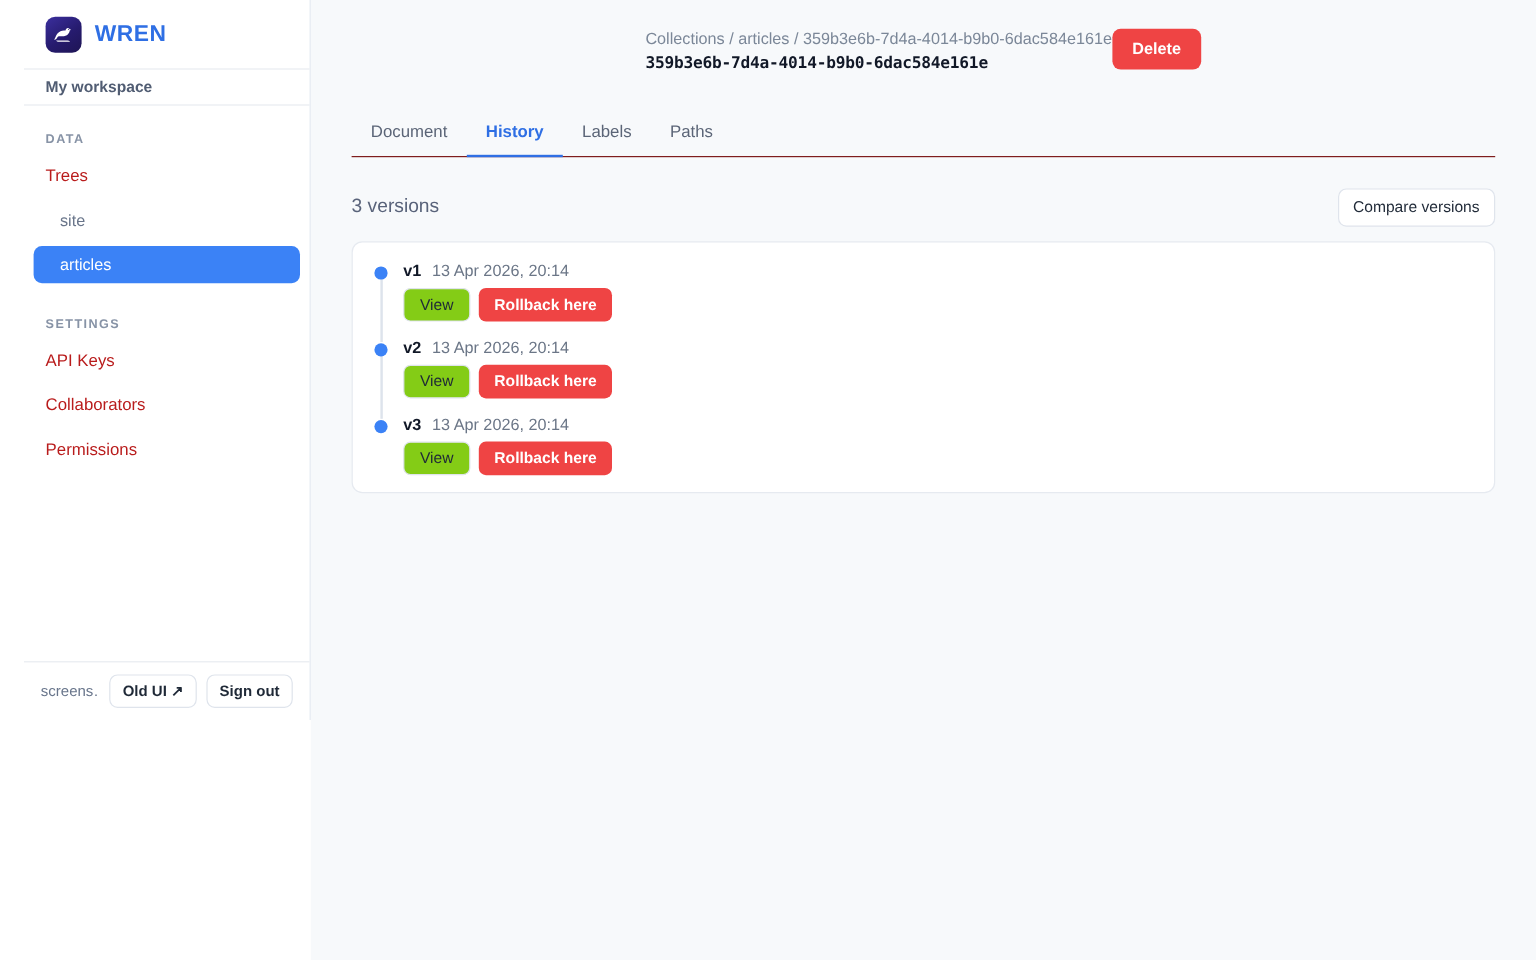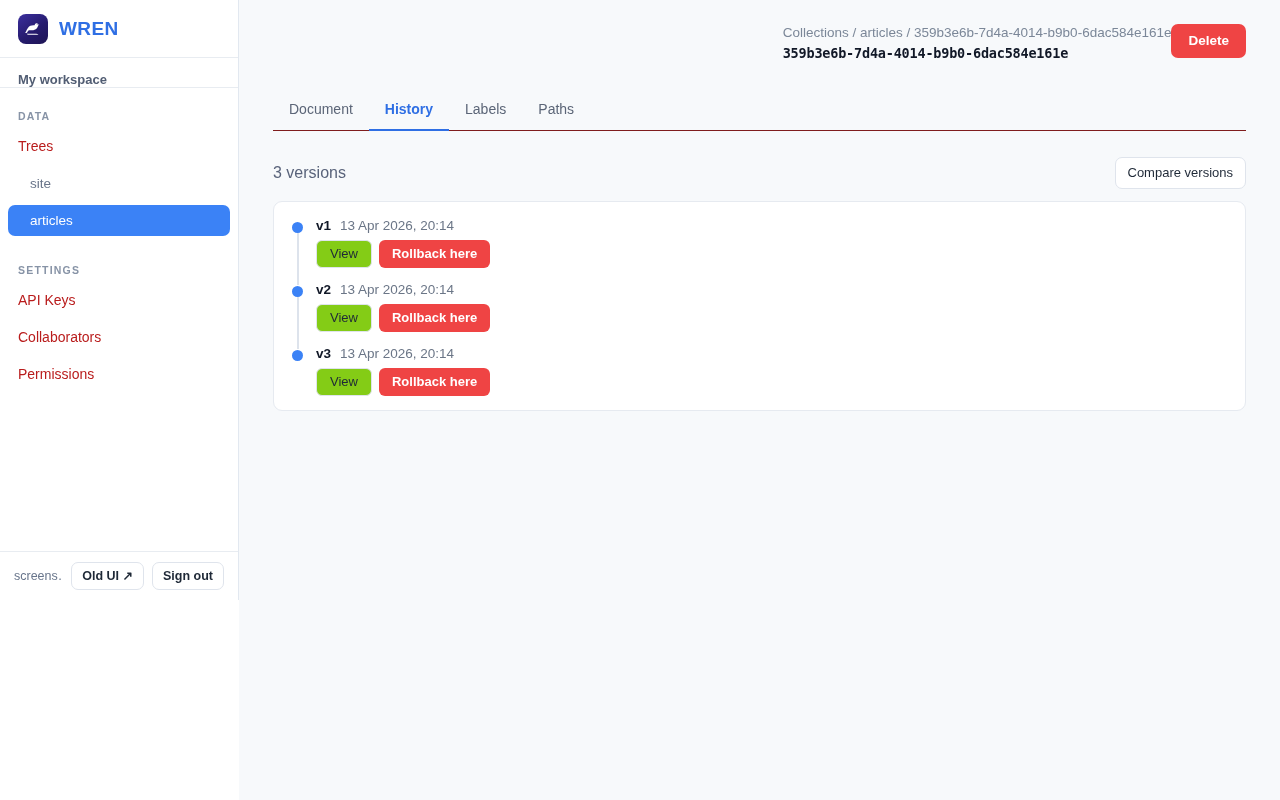--- a/index.html
+++ b/index.html
@@ -16,20 +16,21 @@
   
   .sidebar {
     width: 239px;
     height: 600px;
     background: #ffffff;
     border-right: 1px solid #e2e8f0;
     display: flex;
     flex-direction: column;
     position: relative;
     flex: 0 0 239px;
+    margin-left: 20px;
   }
   .brand {
     height: 58px;
     display: flex;
     align-items: center;
     gap: 11px;
     padding: 0 18px;
     border-bottom: 1px solid #e8ecf1;
   }
   .brand-logo {
@@ -41,21 +42,21 @@
   }
   .brand-name {
     color: #2f6fe4;
     font-size: 19px;
     font-weight: bold;
     letter-spacing: .4px;
   }
   .workspace {
     height: 30px;
     display: flex;
-    align-items: flex-end;
+    align-items: center;
     padding: 0 18px;
     font-size: 13px;
     font-weight: bold;
     color: #515d73;
     border-bottom: 1px solid #e8ecf1;
   }
   .nav { padding-top: 16px; flex: 1 1 auto; }
   .nav-section-label {
     padding: 0 18px;
     margin: 6px 0 9px 0;
@@ -121,21 +122,21 @@
     height: 800px;
     background: #f7f9fb;
     overflow: hidden;
     position: relative;
   }
   .main-inner { padding: 24px 34px 0 34px; }
 
   .page-head {
     display: flex;
     align-items: flex-start;
-    justify-content: flex-end;
+    justify-content: center;
   }
   .breadcrumb {
     font-size: 13.5px;
     color: #7b8798;
     line-height: 18px;
     margin-bottom: 3px;
   }
   .doc-title {
     font-family: "DejaVu Sans Mono", monospace;
     font-size: 13.5px;

